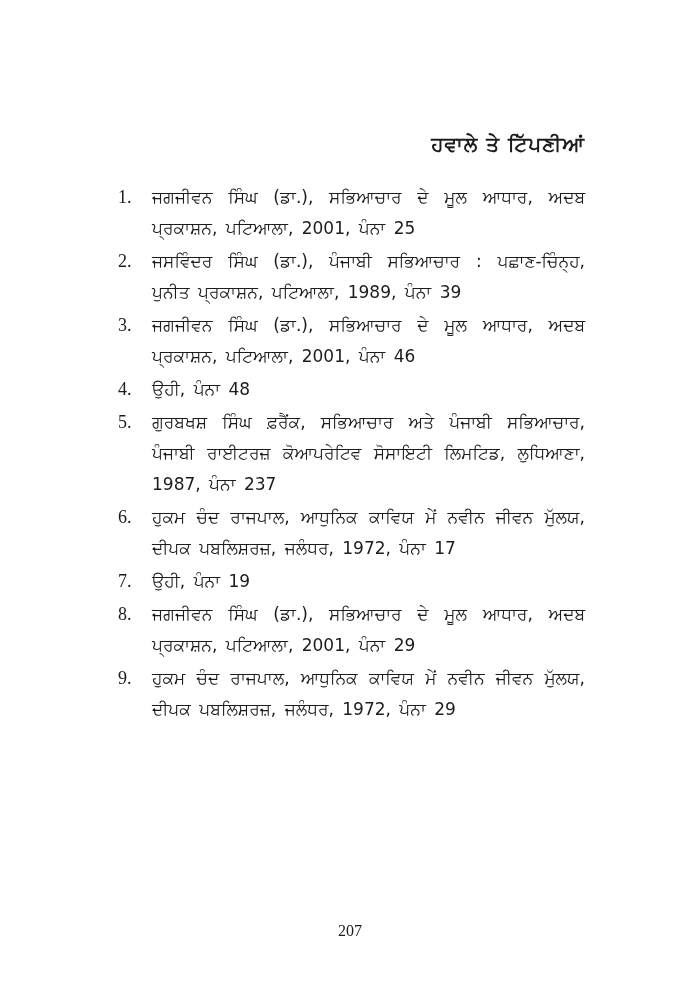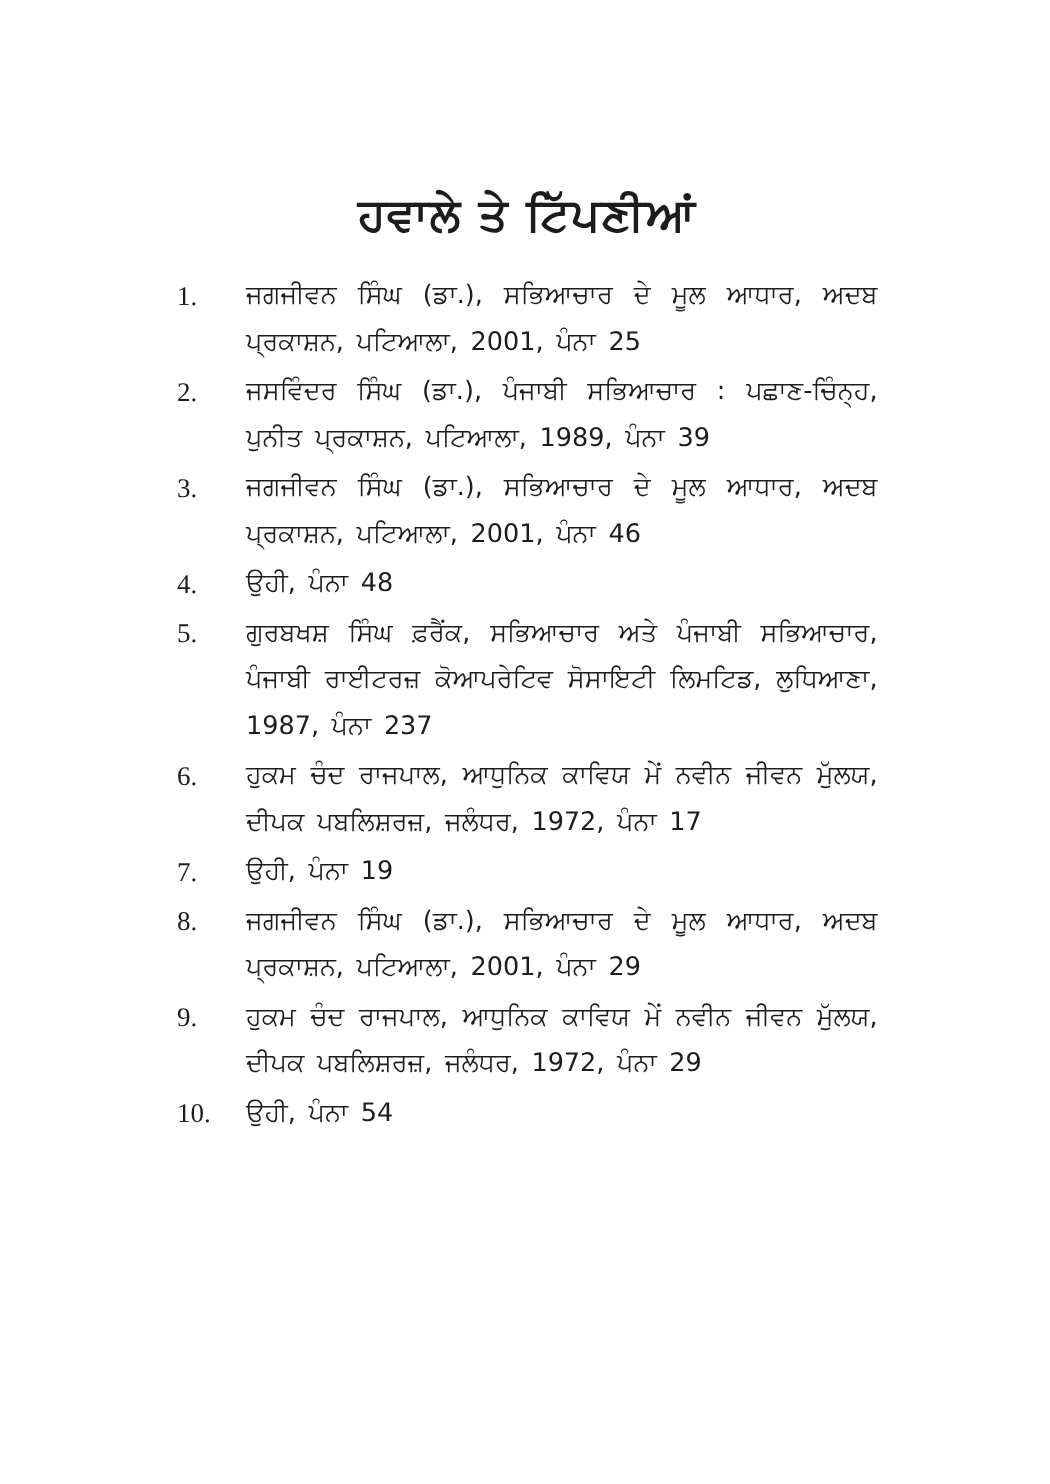--- a/index.html
+++ b/index.html
@@ -13,22 +13,22 @@
     height: 989px;
     background: #ffffff;
     box-sizing: border-box;
     padding: 126px 115px 0 118px;
     font-family: "DejaVu Sans", sans-serif;
     color: #1c1c1c;
     overflow: hidden;
   }
   .title {
     margin: 0 0 20px 0;
-    text-align: center;
-    font-size: 30px;
+    text-align: right;
+    font-size: 20px;
     font-weight: bold;
     letter-spacing: 1px;
     line-height: 36px;
   }
   .ref-list {
     list-style: none;
     margin: 0;
     padding: 0;
   }
   .ref-item {
@@ -41,21 +41,20 @@
   .ref-num {
     flex: 0 0 34px;
     font-family: "Liberation Serif", serif;
     font-size: 18px;
     line-height: 31px;
   }
   .ref-text {
     flex: 1 1 auto;
     text-align: justify;
     word-spacing: 3px;
-    margin-left: 12px;
   }
   .page-number {
     position: absolute;
     left: 0;
     right: 0;
     top: 922px;
     text-align: center;
     font-family: "Liberation Serif", serif;
     font-size: 16px;
     color: #1c1c1c;
@@ -106,22 +105,19 @@
   <li class="ref-item">
     <span class="ref-num">8.</span>
     <div class="ref-text">ਜਗਜੀਵਨ ਸਿੰਘ (ਡਾ.), ਸਭਿਆਚਾਰ ਦੇ ਮੂਲ ਆਧਾਰ, ਅਦਬ ਪ੍ਰਕਾਸ਼ਨ, ਪਟਿਆਲਾ, 2001, ਪੰਨਾ 29</div>
   </li>
 
   <li class="ref-item">
     <span class="ref-num">9.</span>
     <div class="ref-text">ਹੁਕਮ ਚੰਦ ਰਾਜਪਾਲ, ਆਧੁਨਿਕ ਕਾਵਿਯ ਮੇਂ ਨਵੀਨ ਜੀਵਨ ਮੁੱਲਯ, ਦੀਪਕ ਪਬਲਿਸ਼ਰਜ਼, ਜਲੰਧਰ, 1972, ਪੰਨਾ 29</div>
   </li>
 
-  <li class="ref-item">
-    <span class="ref-num">10.</span>
-    <div class="ref-text">ਉਹੀ, ਪੰਨਾ 54</div>
-  </li>
 
 
 
 </ol>
 
+  <div class="page-number">207</div>
 </div>
 
 </body></html>

